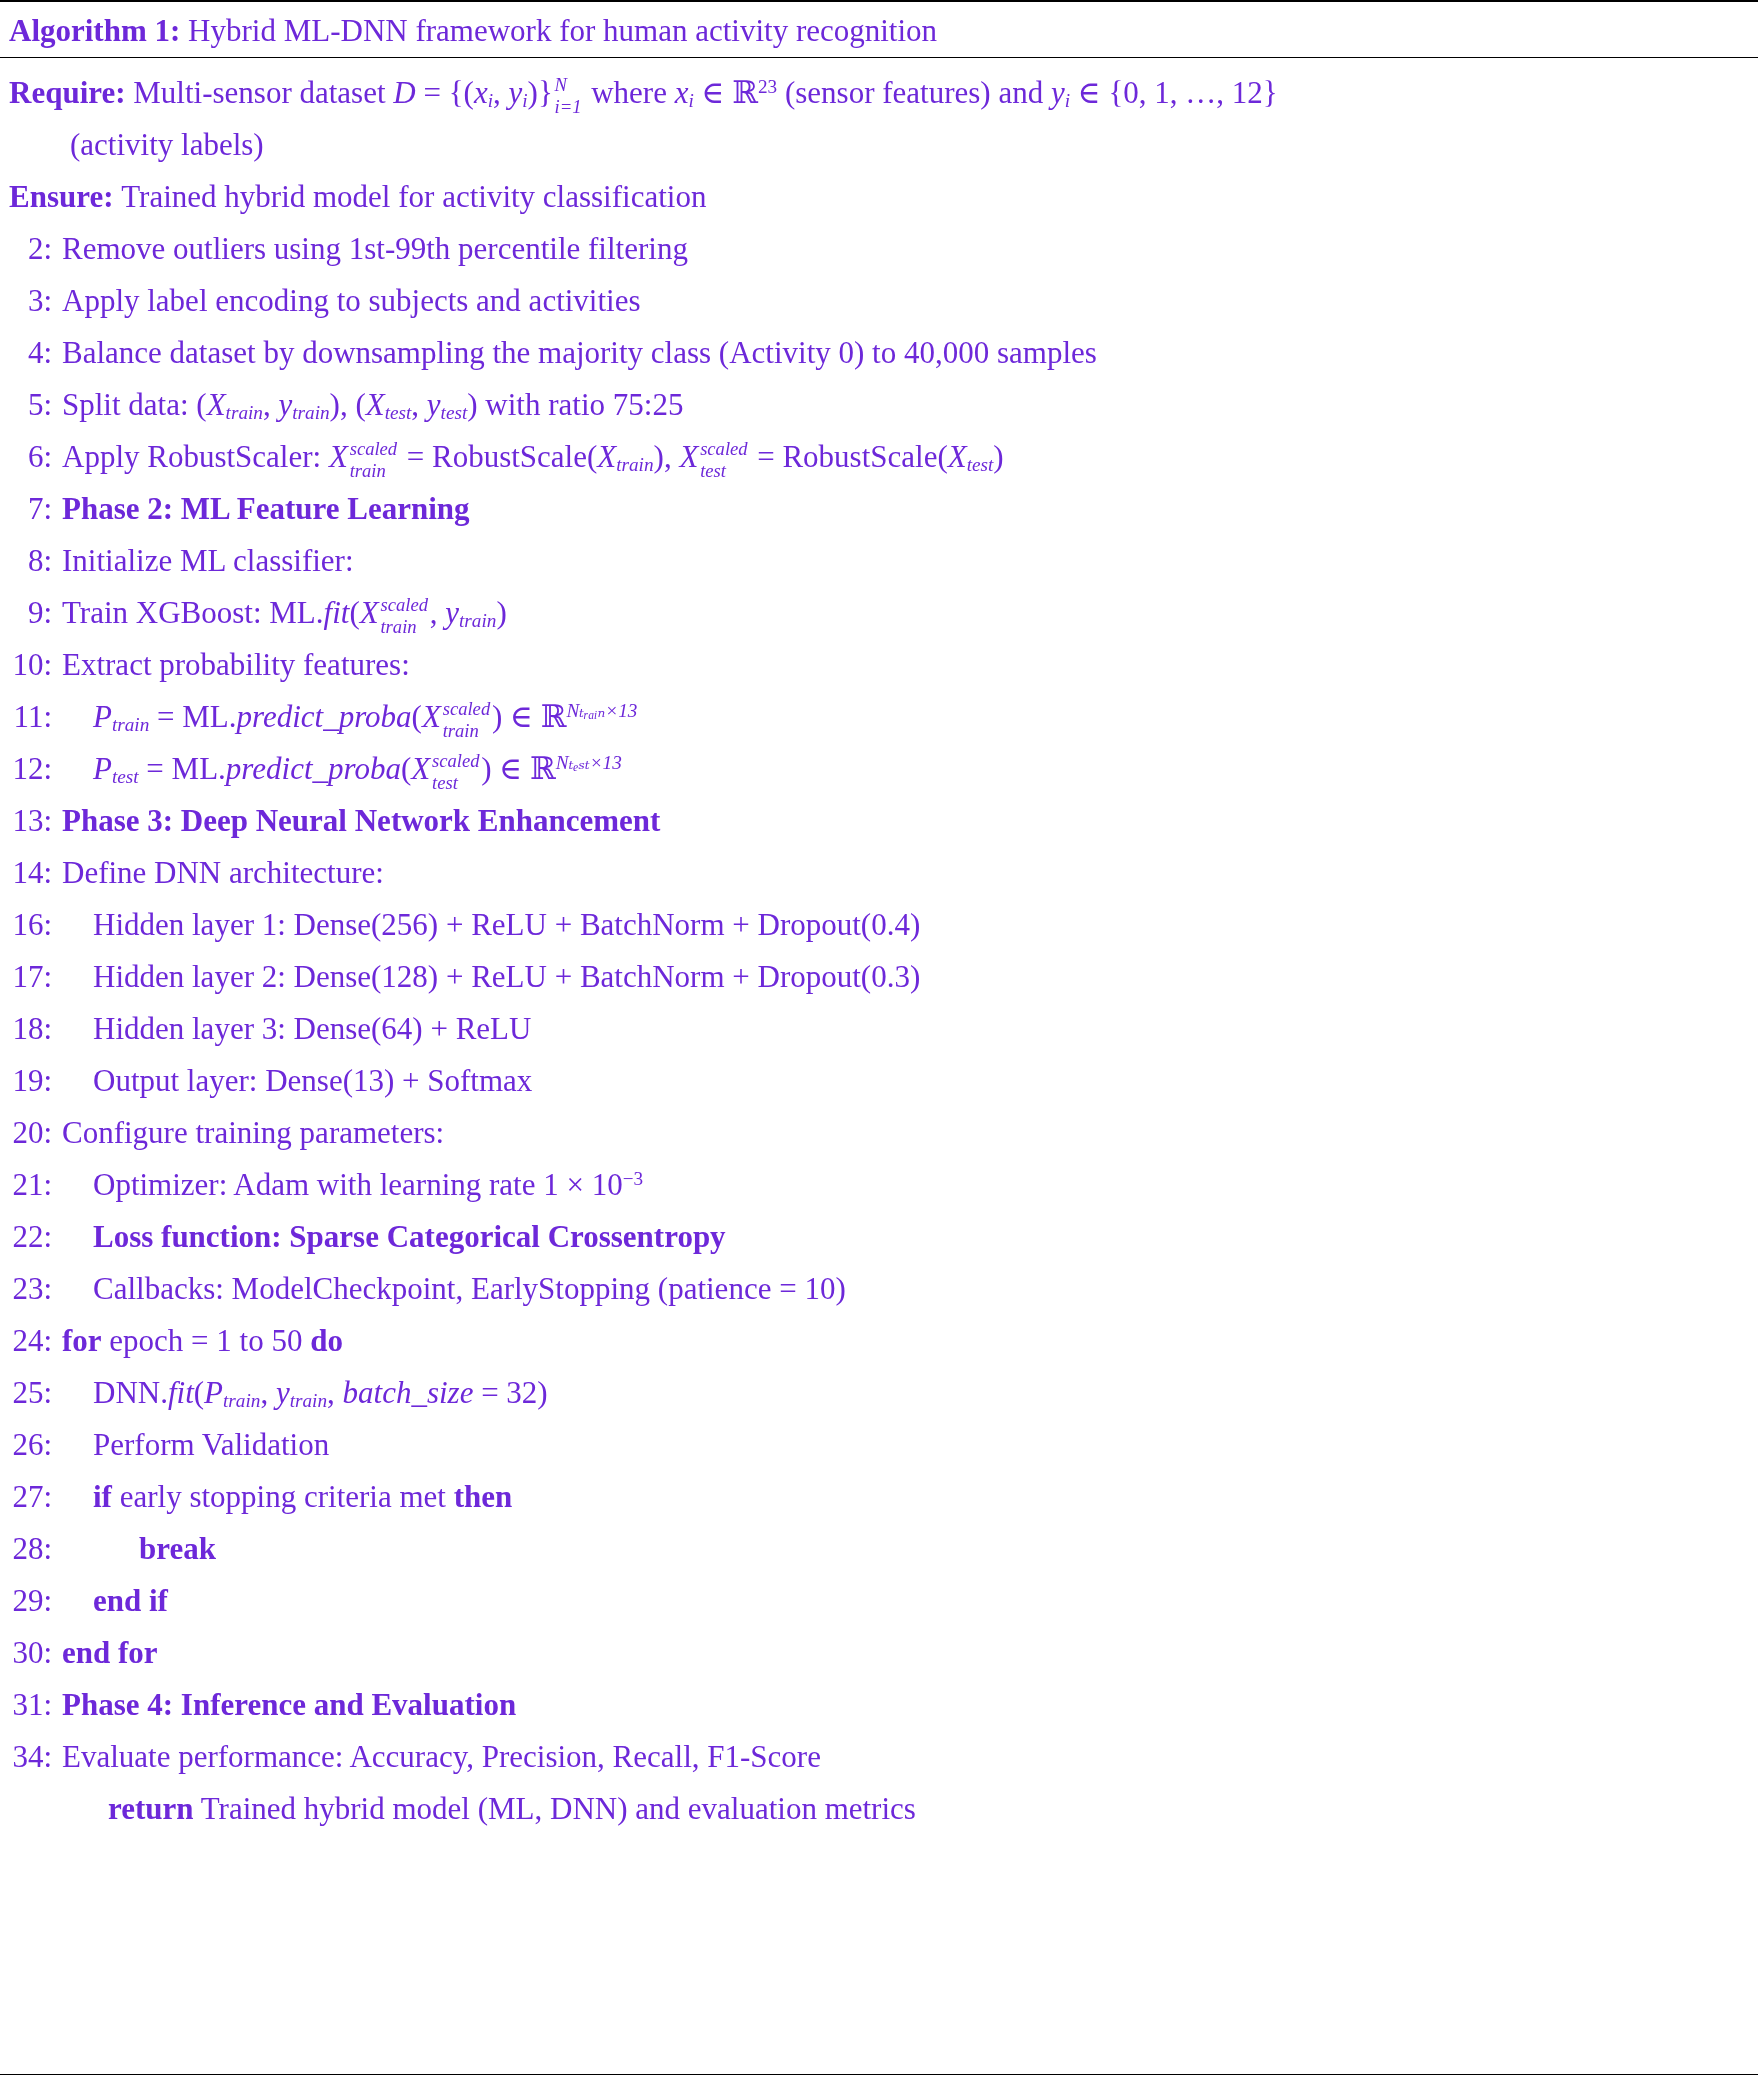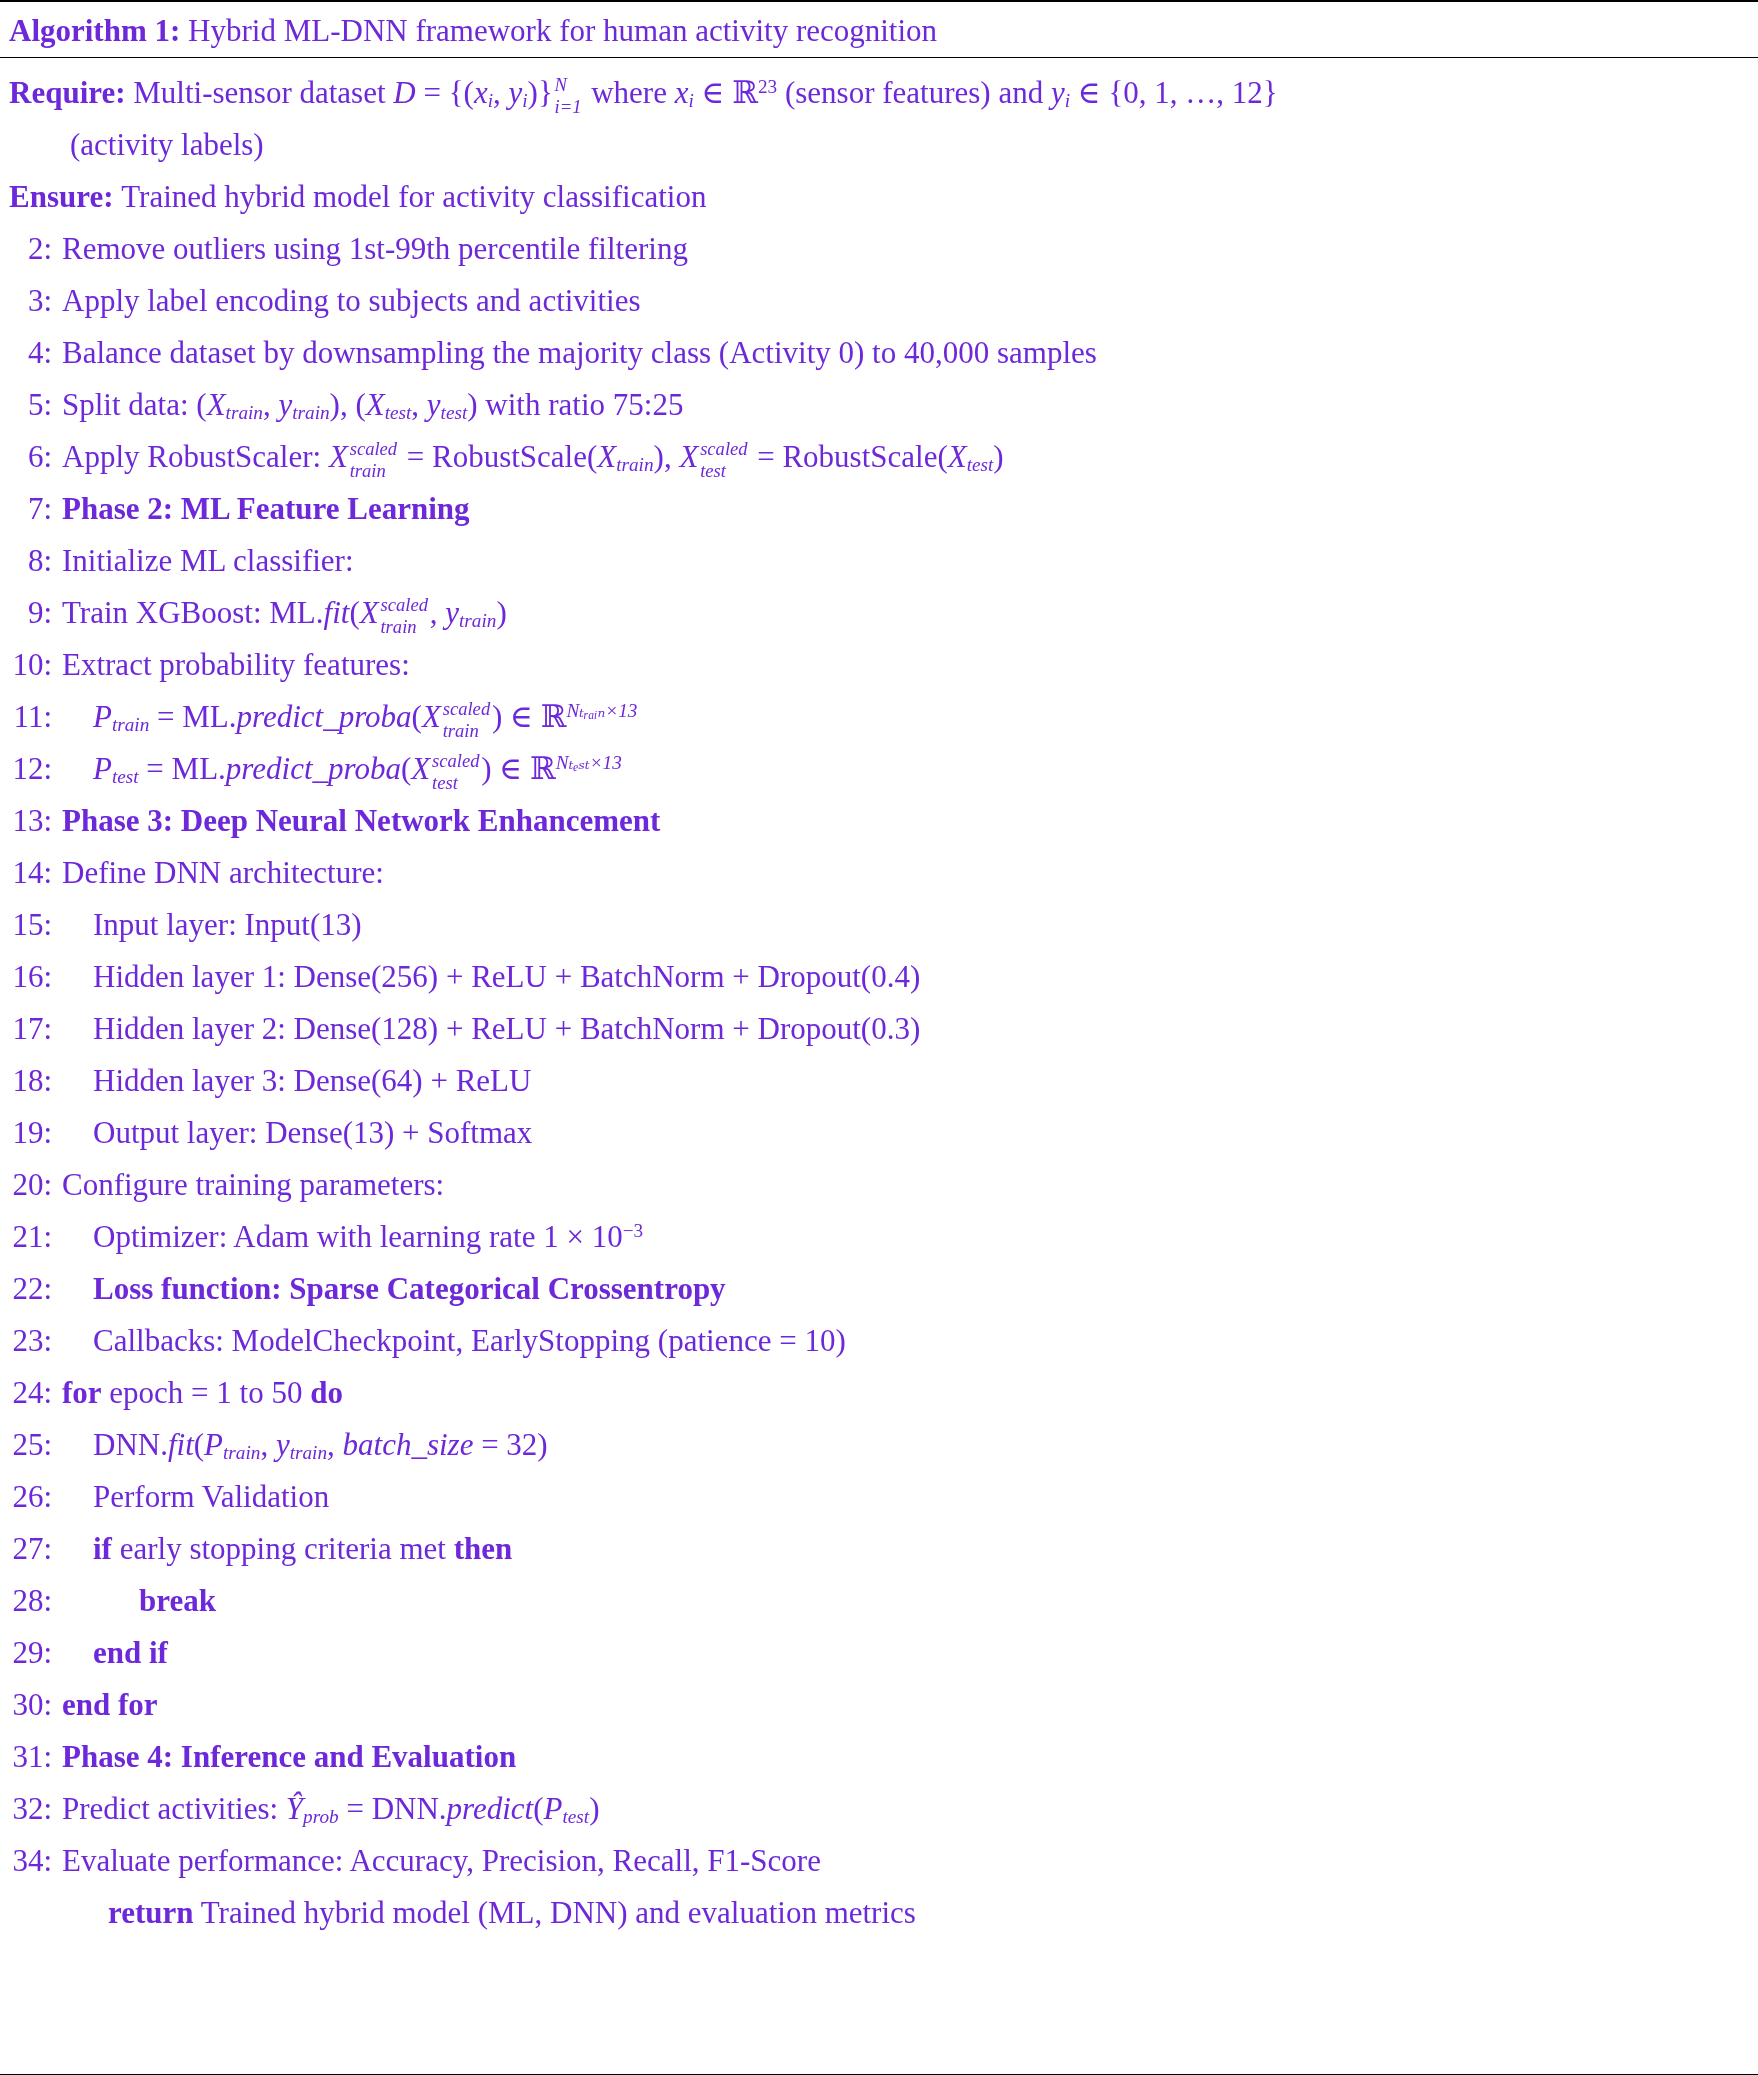--- a/index.html
+++ b/index.html
@@ -82,35 +82,33 @@
       <div class="line"><span class="num">5:</span><span class="body"><span>Split data: (</span><span class="it">X</span><sub class="it">train</sub><span>, </span><span class="it">y</span><sub class="it">train</sub><span>), (</span><span class="it">X</span><sub class="it">test</sub><span>, </span><span class="it">y</span><sub class="it">test</sub><span>) with ratio 75:25</span></span></div>
       <div class="line"><span class="num">6:</span><span class="body"><span>Apply RobustScaler: </span><span class="it">X</span><span class="mstk"><span class="it">scaled</span><span class="it">train</span></span><span> = RobustScale(</span><span class="it">X</span><sub class="it">train</sub><span>), </span><span class="it">X</span><span class="mstk"><span class="it">scaled</span><span class="it">test</span></span><span> = RobustScale(</span><span class="it">X</span><sub class="it">test</sub><span>)</span></span></div>
       <div class="line"><span class="num">7:</span><span class="body"><span class="bd">Phase 2: ML Feature Learning</span></span></div>
       <div class="line"><span class="num">8:</span><span class="body"><span>Initialize ML classifier:</span></span></div>
       <div class="line"><span class="num">9:</span><span class="body"><span>Train XGBoost: ML.</span><span class="it">fit</span><span>(</span><span class="it">X</span><span class="mstk"><span class="it">scaled</span><span class="it">train</span></span><span>, </span><span class="it">y</span><sub class="it">train</sub><span>)</span></span></div>
       <div class="line"><span class="num">10:</span><span class="body"><span>Extract probability features:</span></span></div>
       <div class="line"><span class="num">11:</span><span class="body" style="padding-left: 31px;"><span class="it">P</span><sub class="it">train</sub><span> = ML.</span><span class="it">predict_proba</span><span>(</span><span class="it">X</span><span class="mstk"><span class="it">scaled</span><span class="it">train</span></span><span>) ∈ ℝ</span><sup class="it">Nₜᵣₐᵢₙ×13</sup></span></div>
       <div class="line"><span class="num">12:</span><span class="body" style="padding-left: 31px;"><span class="it">P</span><sub class="it">test</sub><span> = ML.</span><span class="it">predict_proba</span><span>(</span><span class="it">X</span><span class="mstk"><span class="it">scaled</span><span class="it">test</span></span><span>) ∈ ℝ</span><sup class="it">Nₜₑₛₜ×13</sup></span></div>
       <div class="line"><span class="num">13:</span><span class="body"><span class="bd">Phase 3: Deep Neural Network Enhancement</span></span></div>
       <div class="line"><span class="num">14:</span><span class="body"><span>Define DNN architecture:</span></span></div>
-      <div class="line"><span class="num">15:</span><span class="body" style="padding-left: 31px;"><span>Input layer: Input(13)</span></span></div>
       <div class="line"><span class="num">16:</span><span class="body" style="padding-left: 31px;"><span>Hidden layer 1: Dense(256) + ReLU + BatchNorm + Dropout(0.4)</span></span></div>
       <div class="line"><span class="num">17:</span><span class="body" style="padding-left: 31px;"><span>Hidden layer 2: Dense(128) + ReLU + BatchNorm + Dropout(0.3)</span></span></div>
       <div class="line"><span class="num">18:</span><span class="body" style="padding-left: 31px;"><span>Hidden layer 3: Dense(64) + ReLU</span></span></div>
       <div class="line"><span class="num">19:</span><span class="body" style="padding-left: 31px;"><span>Output layer: Dense(13) + Softmax</span></span></div>
       <div class="line"><span class="num">20:</span><span class="body"><span>Configure training parameters:</span></span></div>
       <div class="line"><span class="num">21:</span><span class="body" style="padding-left: 31px;"><span>Optimizer: Adam with learning rate 1 × 10</span><sup>−3</sup></span></div>
       <div class="line"><span class="num">22:</span><span class="body" style="padding-left: 31px; font-weight: bold;"><span>Loss function: Sparse Categorical Crossentropy</span></span></div>
       <div class="line"><span class="num">23:</span><span class="body" style="padding-left: 31px;"><span>Callbacks: ModelCheckpoint, EarlyStopping (patience = 10)</span></span></div>
       <div class="line"><span class="num">24:</span><span class="body"><span class="bd">for</span><span> epoch = 1 to 50 </span><span class="bd">do</span></span></div>
       <div class="line"><span class="num">25:</span><span class="body" style="padding-left: 31px;"><span>DNN.</span><span class="it">fit</span><span>(</span><span class="it">P</span><sub class="it">train</sub><span>, </span><span class="it">y</span><sub class="it">train</sub><span>, </span><span class="it">batch_size</span><span> = 32)</span></span></div>
       <div class="line"><span class="num">26:</span><span class="body" style="padding-left: 31px;"><span>Perform Validation</span></span></div>
       <div class="line"><span class="num">27:</span><span class="body" style="padding-left: 31px;"><span class="bd">if</span><span> early stopping criteria met </span><span class="bd">then</span></span></div>
       <div class="line"><span class="num">28:</span><span class="body" style="padding-left: 77px;"><span class="bd">break</span></span></div>
       <div class="line"><span class="num">29:</span><span class="body" style="padding-left: 31px;"><span class="bd">end if</span></span></div>
       <div class="line"><span class="num">30:</span><span class="body"><span class="bd">end for</span></span></div>
       <div class="line"><span class="num">31:</span><span class="body"><span class="bd">Phase 4: Inference and Evaluation</span></span></div>
-      <div class="line"><span class="num">32:</span><span class="body"><span>Predict activities: </span><span class="it">Ŷ</span><sub class="it">prob</sub><span> = DNN.</span><span class="it">predict</span><span>(</span><span class="it">P</span><sub class="it">test</sub><span>)</span></span></div>
       <div class="line"><span class="num">34:</span><span class="body"><span>Evaluate performance: Accuracy, Precision, Recall, F1-Score</span></span></div>
       <div class="line"><span class="num"></span><span class="body" style="padding-left: 46px;"><span class="bd">return</span><span> Trained hybrid model (ML, DNN) and evaluation metrics</span></span></div>
     </div>
 </div>
 
 
 </body></html>

